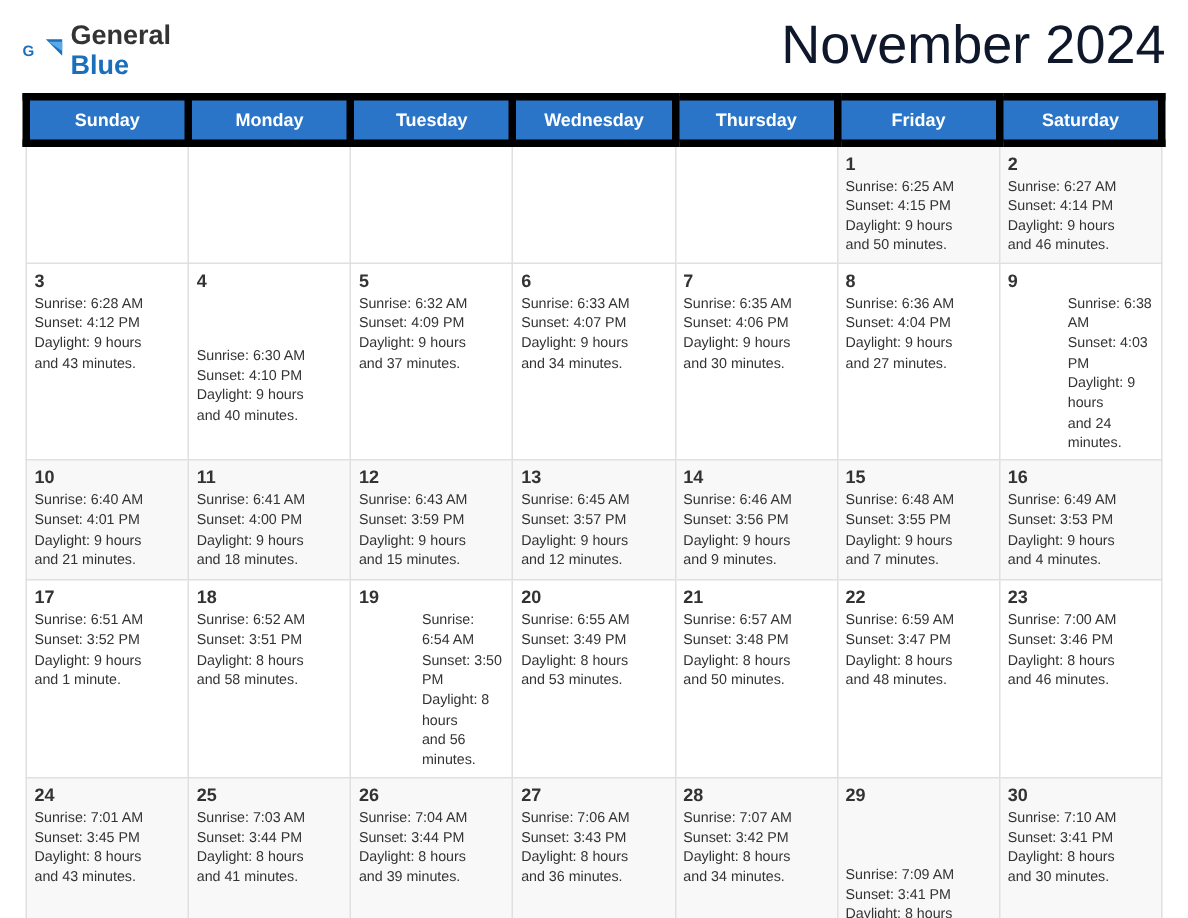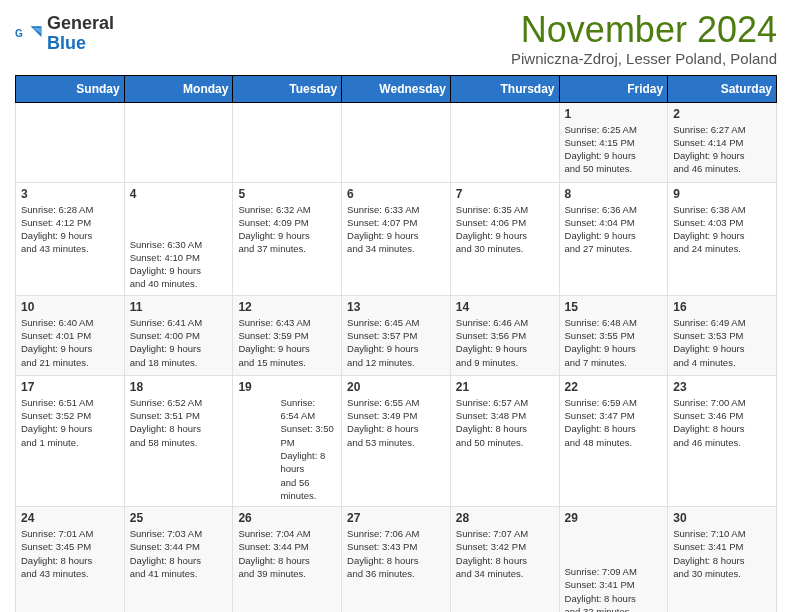--- a/index.html
+++ b/index.html
@@ -32,40 +32,40 @@
       width: 28px;
       height: 28px;
       margin-right: 4px;
     }
     .title-block {
       text-align: right;
     }
     .month-title {
       font-size: 36px;
       font-weight: normal;
-      color: #4d7c0f;
+      color: #0f172a;
       line-height: 1.1;
     }
     .subtitle {
       font-size: 15px;
       color: #555;
     }
     table {
       width: 100%;
       border-collapse: collapse;
       table-layout: fixed;
     }
     thead tr th {
       background-color: #2a75c7;
       color: #fff;
       font-size: 12px;
       font-weight: bold;
       padding: 6px 4px;
-      text-align: right;
-      border: 1px solid #000000;
+      text-align: center;
+      border: 5px solid #000000;
     }
     tbody tr td {
       vertical-align: top;
       padding: 4px 5px;
       font-size: 10px;
       color: #333;
       border: 1px solid #e0e0e0;
       height: 80px;
       background: #fff;
     }
@@ -97,21 +97,20 @@
       <polygon points="20,8 34,8 34,22" fill="#1a6fbd"></polygon>
       <polygon points="22,10 34,10 34,18" fill="#5ba8e8"></polygon>
     </svg>
     <div class="logo-text">
       <span class="logo-general">General</span><br>
       <span class="logo-blue">Blue</span>
     </div>
   </div>
   <div class="title-block">
     <div class="month-title">November 2024</div>
-    <div class="subtitle">Piwniczna-Zdroj, Lesser Poland, Poland</div>
   </div>
 </div>
 
 <table>
   <thead>
     <tr>
     <th>Sunday</th>
         <th>Monday</th>
         <th>Tuesday</th>
         <th>Wednesday</th>
@@ -180,21 +179,21 @@
         </td>
         <td>
           <span class="day-num">8</span>
           <div class="day-info" style="white-space: pre-line;">Sunrise: 6:36 AM
 Sunset: 4:04 PM
 Daylight: 9 hours
 and 27 minutes.</div>
         </td>
         <td>
           <span class="day-num">9</span>
-          <div class="day-info" style="white-space: pre-line;">Sunrise: 6:38 AM
+          <div class="day-info" style="white-space: pre-line; margin-left: 40px;">Sunrise: 6:38 AM
 Sunset: 4:03 PM
 Daylight: 9 hours
 and 24 minutes.</div>
         </td>
       </tr>
       <tr>
         <td>
           <span class="day-num">10</span>
           <div class="day-info" style="white-space: pre-line;">Sunrise: 6:40 AM
 Sunset: 4:01 PM

